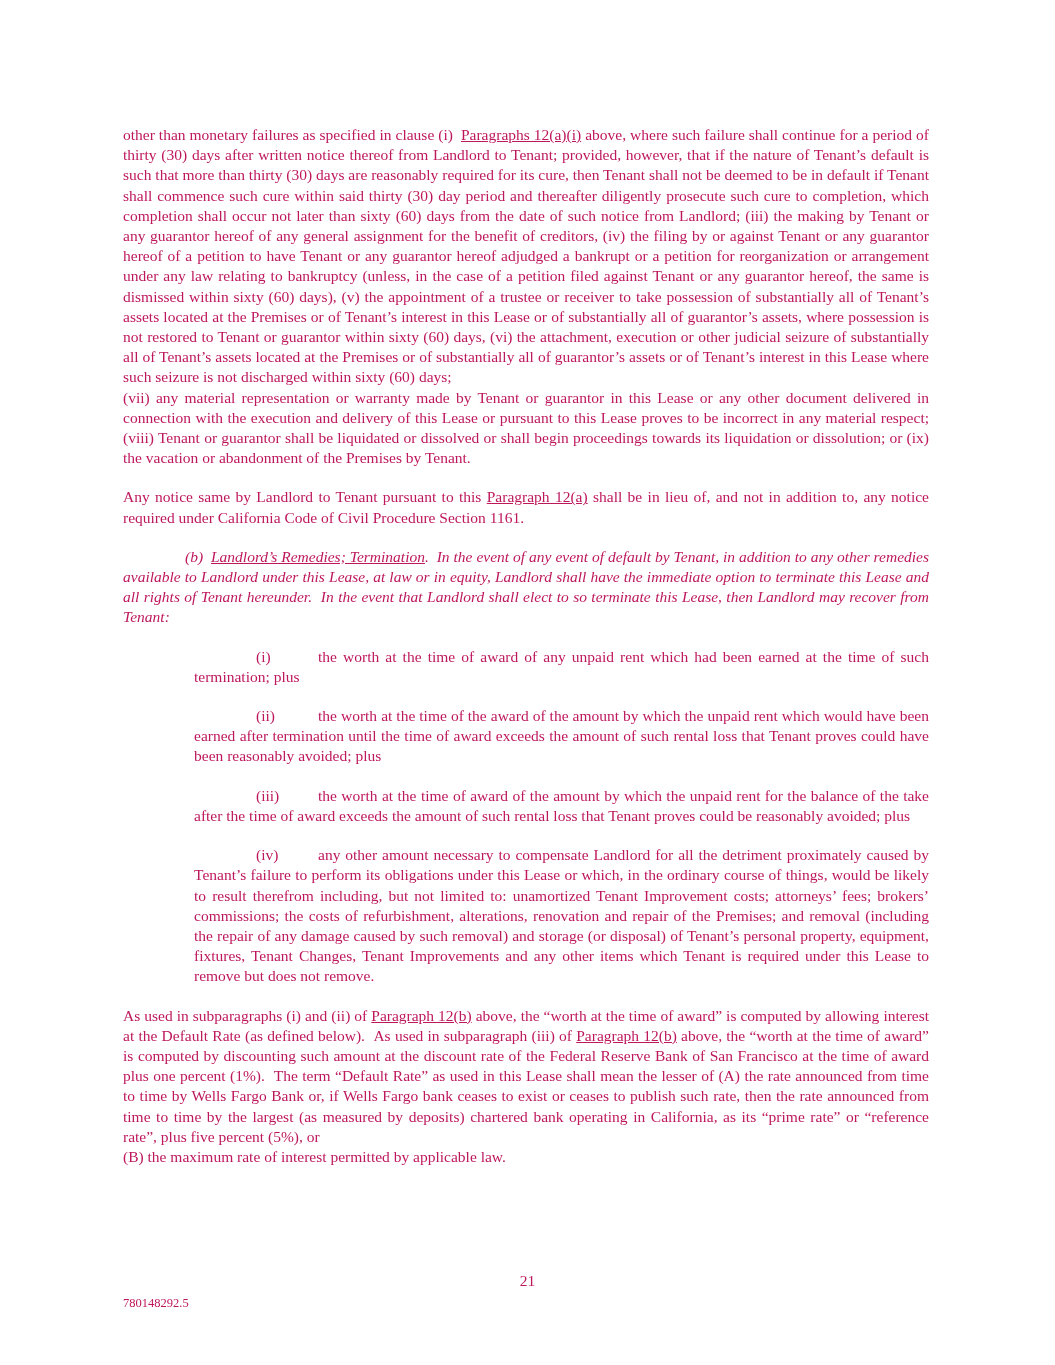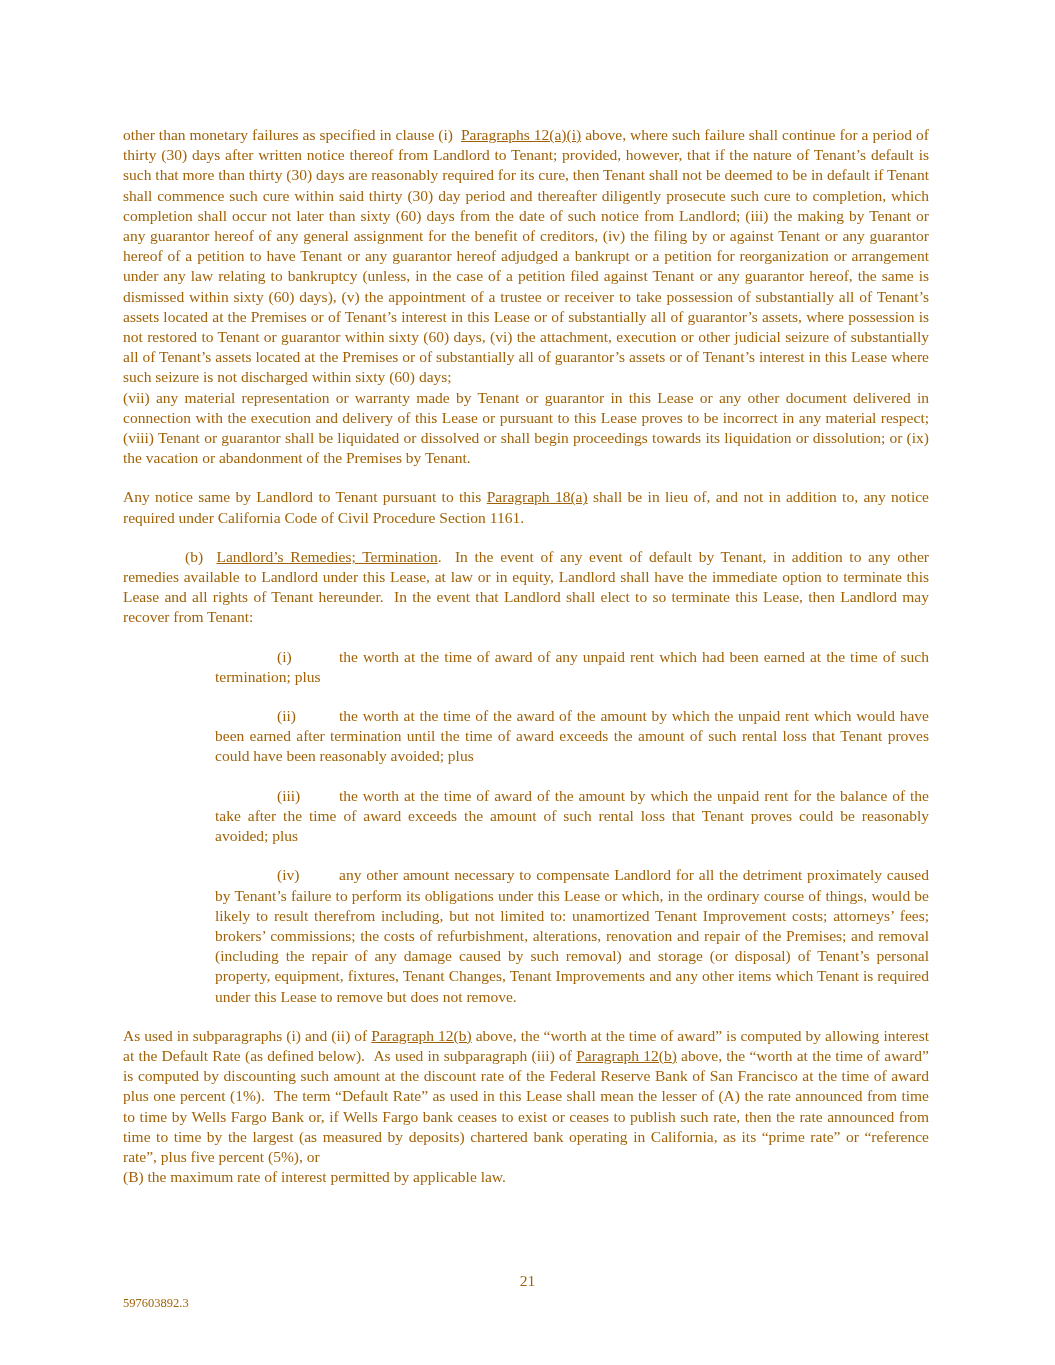--- a/index.html
+++ b/index.html
@@ -8,39 +8,40 @@
     padding: 0;
     background: #ffffff;
   }
   .page {
     position: relative;
     width: 1055px;
     height: 1365px;
     background: #ffffff;
     overflow: hidden;
     font-family: "Liberation Serif", "DejaVu Serif", serif;
-    color: #a16207;
+    color: #be185d;
   }
   .content {
     position: absolute;
     left: 123px;
     top: 125px;
     width: 806px;
   }
   p.doc {
     margin: 0 0 19px 0;
     font-size: 15.5px;
     line-height: 20.2px;
     text-align: justify;
   }
   p.first-indent {
     text-indent: 62px;
+    font-style: italic;
   }
   p.list {
-    margin-left: 92px;
+    margin-left: 71px;
     text-indent: 62px;
   }
   .num {
     display: inline-block;
     width: 62px;
     text-indent: 0;
   }
   .u {
     text-decoration: underline;
   }
@@ -58,23 +59,23 @@
     top: 1296px;
     font-size: 12.5px;
   }
 </style>
 </head>
 <body>
 
 <div class="page">
   <div class="content">
       <p class="doc"><span>other than monetary failures as specified in clause (i) &nbsp;</span><span class="u">Paragraphs 12(a)(i)</span><span> above, where such failure shall continue for a period of thirty (30) days after written notice thereof from Landlord to Tenant; provided, however, that if the nature of Tenant’s default is such that more than thirty (30) days are reasonably required for its cure, then Tenant shall not be deemed to be in default if Tenant shall commence such cure within said thirty (30) day period and thereafter diligently prosecute such cure to completion, which completion shall occur not later than sixty (60) days from the date of such notice from Landlord; (iii) the making by Tenant or any guarantor hereof of any general assignment for the benefit of creditors, (iv) the filing by or against Tenant or any guarantor hereof of a petition to have Tenant or any guarantor hereof adjudged a bankrupt or a petition for reorganization or arrangement under any law relating to bankruptcy (unless, in the case of a petition filed against Tenant or any guarantor hereof, the same is dismissed within sixty (60) days), (v) the appointment of a trustee or receiver to take possession of substantially all of Tenant’s assets located at the Premises or of Tenant’s interest in this Lease or of substantially all of guarantor’s assets, where possession is not restored to Tenant or guarantor within sixty (60) days, (vi) the attachment, execution or other judicial seizure of substantially all of Tenant’s assets located at the Premises or of substantially all of guarantor’s assets or of Tenant’s interest in this Lease where such seizure is not discharged within sixty (60) days;</span><br><span>(vii) any material representation or warranty made by Tenant or guarantor in this Lease or any other document delivered in connection with the execution and delivery of this Lease or pursuant to this Lease proves to be incorrect in any material respect; (viii) Tenant or guarantor shall be liquidated or dissolved or shall begin proceedings towards its liquidation or dissolution; or (ix) the vacation or abandonment of the Premises by Tenant.</span></p>
-      <p class="doc"><span>Any notice same by Landlord to Tenant pursuant to this </span><span class="u">Paragraph 18(a)</span><span> shall be in lieu of, and not in addition to, any notice required under California Code of Civil Procedure Section 1161.</span></p>
+      <p class="doc"><span>Any notice same by Landlord to Tenant pursuant to this </span><span class="u">Paragraph 12(a)</span><span> shall be in lieu of, and not in addition to, any notice required under California Code of Civil Procedure Section 1161.</span></p>
       <p class="doc first-indent"><span>(b) &nbsp;</span><span class="u">Landlord’s Remedies; Termination</span><span>. &nbsp;In the event of any event of default by Tenant, in addition to any other remedies available to Landlord under this Lease, at law or in equity, Landlord shall have the immediate option to terminate this Lease and all rights of Tenant hereunder. &nbsp;In the event that Landlord shall elect to so terminate this Lease, then Landlord may recover from Tenant:</span></p>
       <p class="doc list"><span class="num">(i)</span><span>the worth at the time of award of any unpaid rent which had been earned at the time of such termination; plus</span></p>
       <p class="doc list"><span class="num">(ii)</span><span>the worth at the time of the award of the amount by which the unpaid rent which would have been earned after termination until the time of award exceeds the amount of such rental loss that Tenant proves could have been reasonably avoided; plus</span></p>
       <p class="doc list"><span class="num">(iii)</span><span>the worth at the time of award of the amount by which the unpaid rent for the balance of the take after the time of award exceeds the amount of such rental loss that Tenant proves could be reasonably avoided; plus</span></p>
       <p class="doc list"><span class="num">(iv)</span><span>any other amount necessary to compensate Landlord for all the detriment proximately caused by Tenant’s failure to perform its obligations under this Lease or which, in the ordinary course of things, would be likely to result therefrom including, but not limited to: unamortized Tenant Improvement costs; attorneys’ fees; brokers’ commissions; the costs of refurbishment, alterations, renovation and repair of the Premises; and removal (including the repair of any damage caused by such removal) and storage (or disposal) of Tenant’s personal property, equipment, fixtures, Tenant Changes, Tenant Improvements and any other items which Tenant is required under this Lease to remove but does not remove.</span></p>
       <p class="doc"><span>As used in subparagraphs (i) and (ii) of </span><span class="u">Paragraph 12(b)</span><span> above, the “worth at the time of award” is computed by allowing interest at the Default Rate (as defined below). &nbsp;As used in subparagraph (iii) of </span><span class="u">Paragraph 12(b)</span><span> above, the “worth at the time of award” is computed by discounting such amount at the discount rate of the Federal Reserve Bank of San Francisco at the time of award plus one percent (1%). &nbsp;The term “Default Rate” as used in this Lease shall mean the lesser of (A) the rate announced from time to time by Wells Fargo Bank or, if Wells Fargo bank ceases to exist or ceases to publish such rate, then the rate announced from time to time by the largest (as measured by deposits) chartered bank operating in California, as its “prime rate” or “reference rate”, plus five percent (5%), or</span><br><span>(B) the maximum rate of interest permitted by applicable law.</span></p>
     </div>
   <div class="page-number">21</div>
-  <div class="doc-id">597603892.3</div>
+  <div class="doc-id">780148292.5</div>
 </div>
 
 </body></html>

